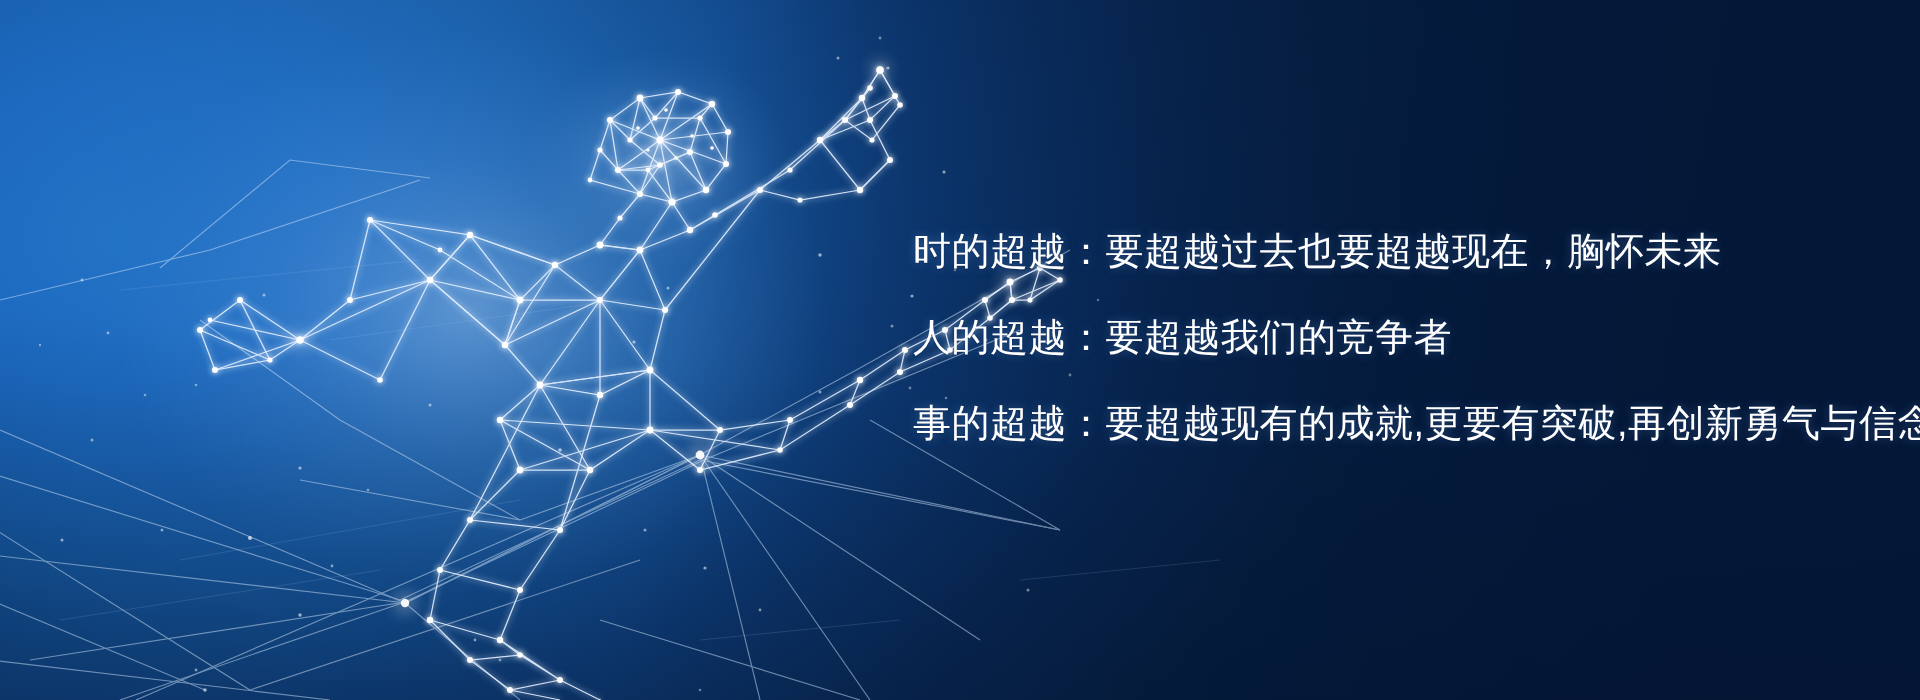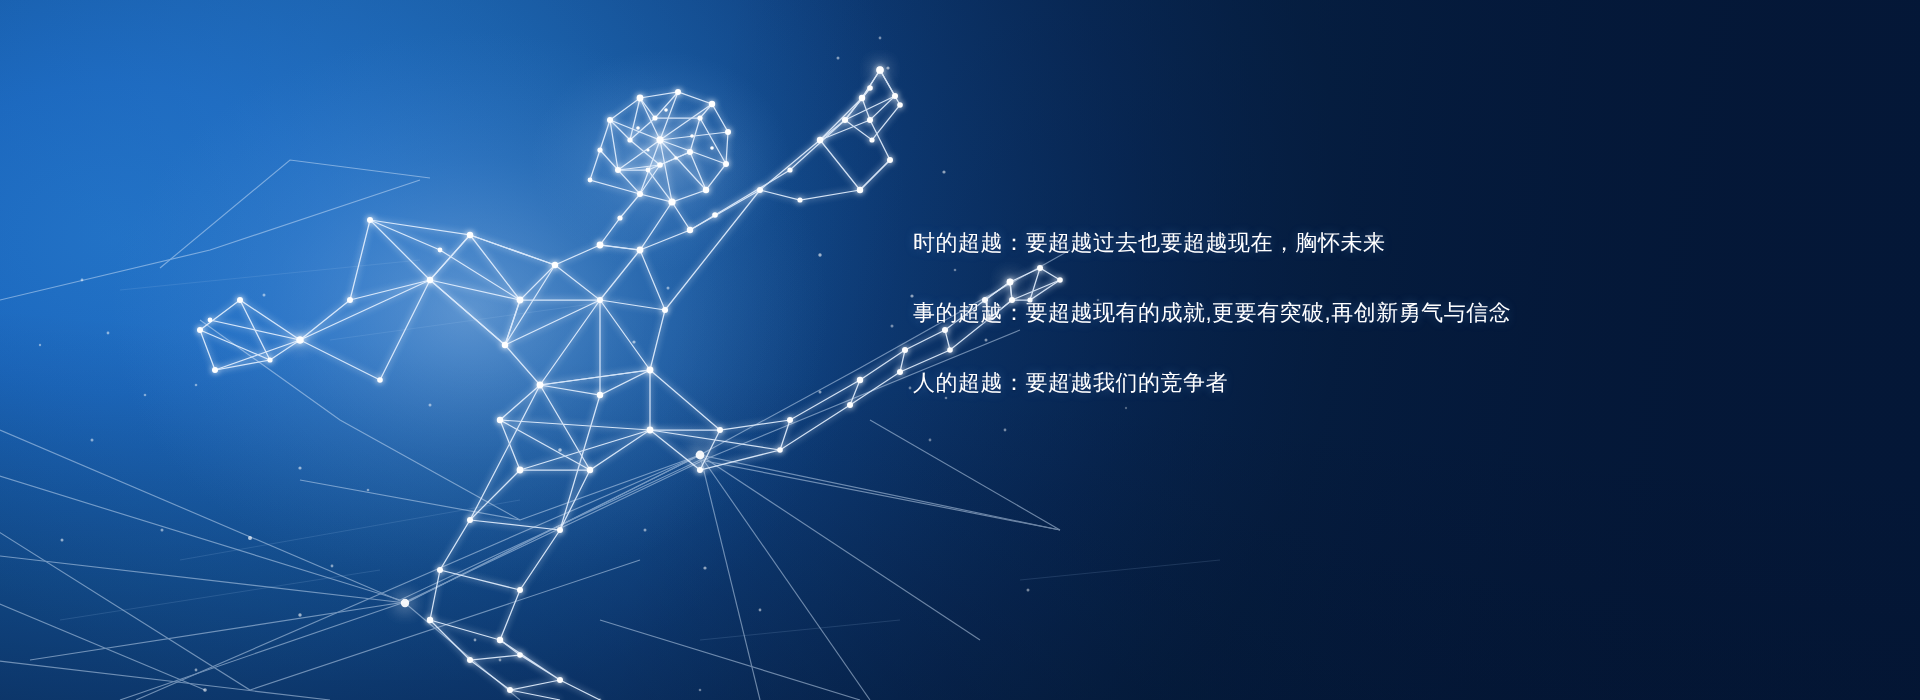--- a/index.html
+++ b/index.html
@@ -58,21 +58,21 @@
 
   
   .text-block {
     position: absolute;
     left: 913px;
     top: 232px;
     width: 900px;
   }
   .text-line {
     color: #ffffff;
-    font-size: 22px;
+    font-size: 38px;
     line-height: 1;
     letter-spacing: 0.5px;
     white-space: nowrap;
     text-shadow: 0 0 10px rgba(120,180,255,0.35), 0 1px 2px rgba(0,20,60,0.55);
     margin-bottom: 48px;
     font-weight: 400;
   }
   .text-line:last-child { margin-bottom: 0; }
 </style>
 </head>
@@ -368,17 +368,17 @@
       <circle cx="910" cy="388" r="1.4" opacity="0.4"></circle>
       <circle cx="1098" cy="300" r="1.3" opacity="0.35"></circle>
       <circle cx="1126" cy="408" r="1.2" opacity="0.3"></circle>
       <circle cx="500" cy="660" r="1.4" opacity="0.45"></circle>
       <circle cx="700" cy="690" r="1.3" opacity="0.4"></circle>
     </g>
   </svg>
 
   <div class="text-block">
     <div class="text-line">时的超越：要超越过去也要超越现在，胸怀未来</div>
+    <div class="text-line">人的超越：要超越我们的竞争者</div>
     <div class="text-line">事的超越：要超越现有的成就,更要有突破,再创新勇气与信念</div>
-    <div class="text-line">人的超越：要超越我们的竞争者</div>
   </div>
 
 </div>
 
 </body></html>

